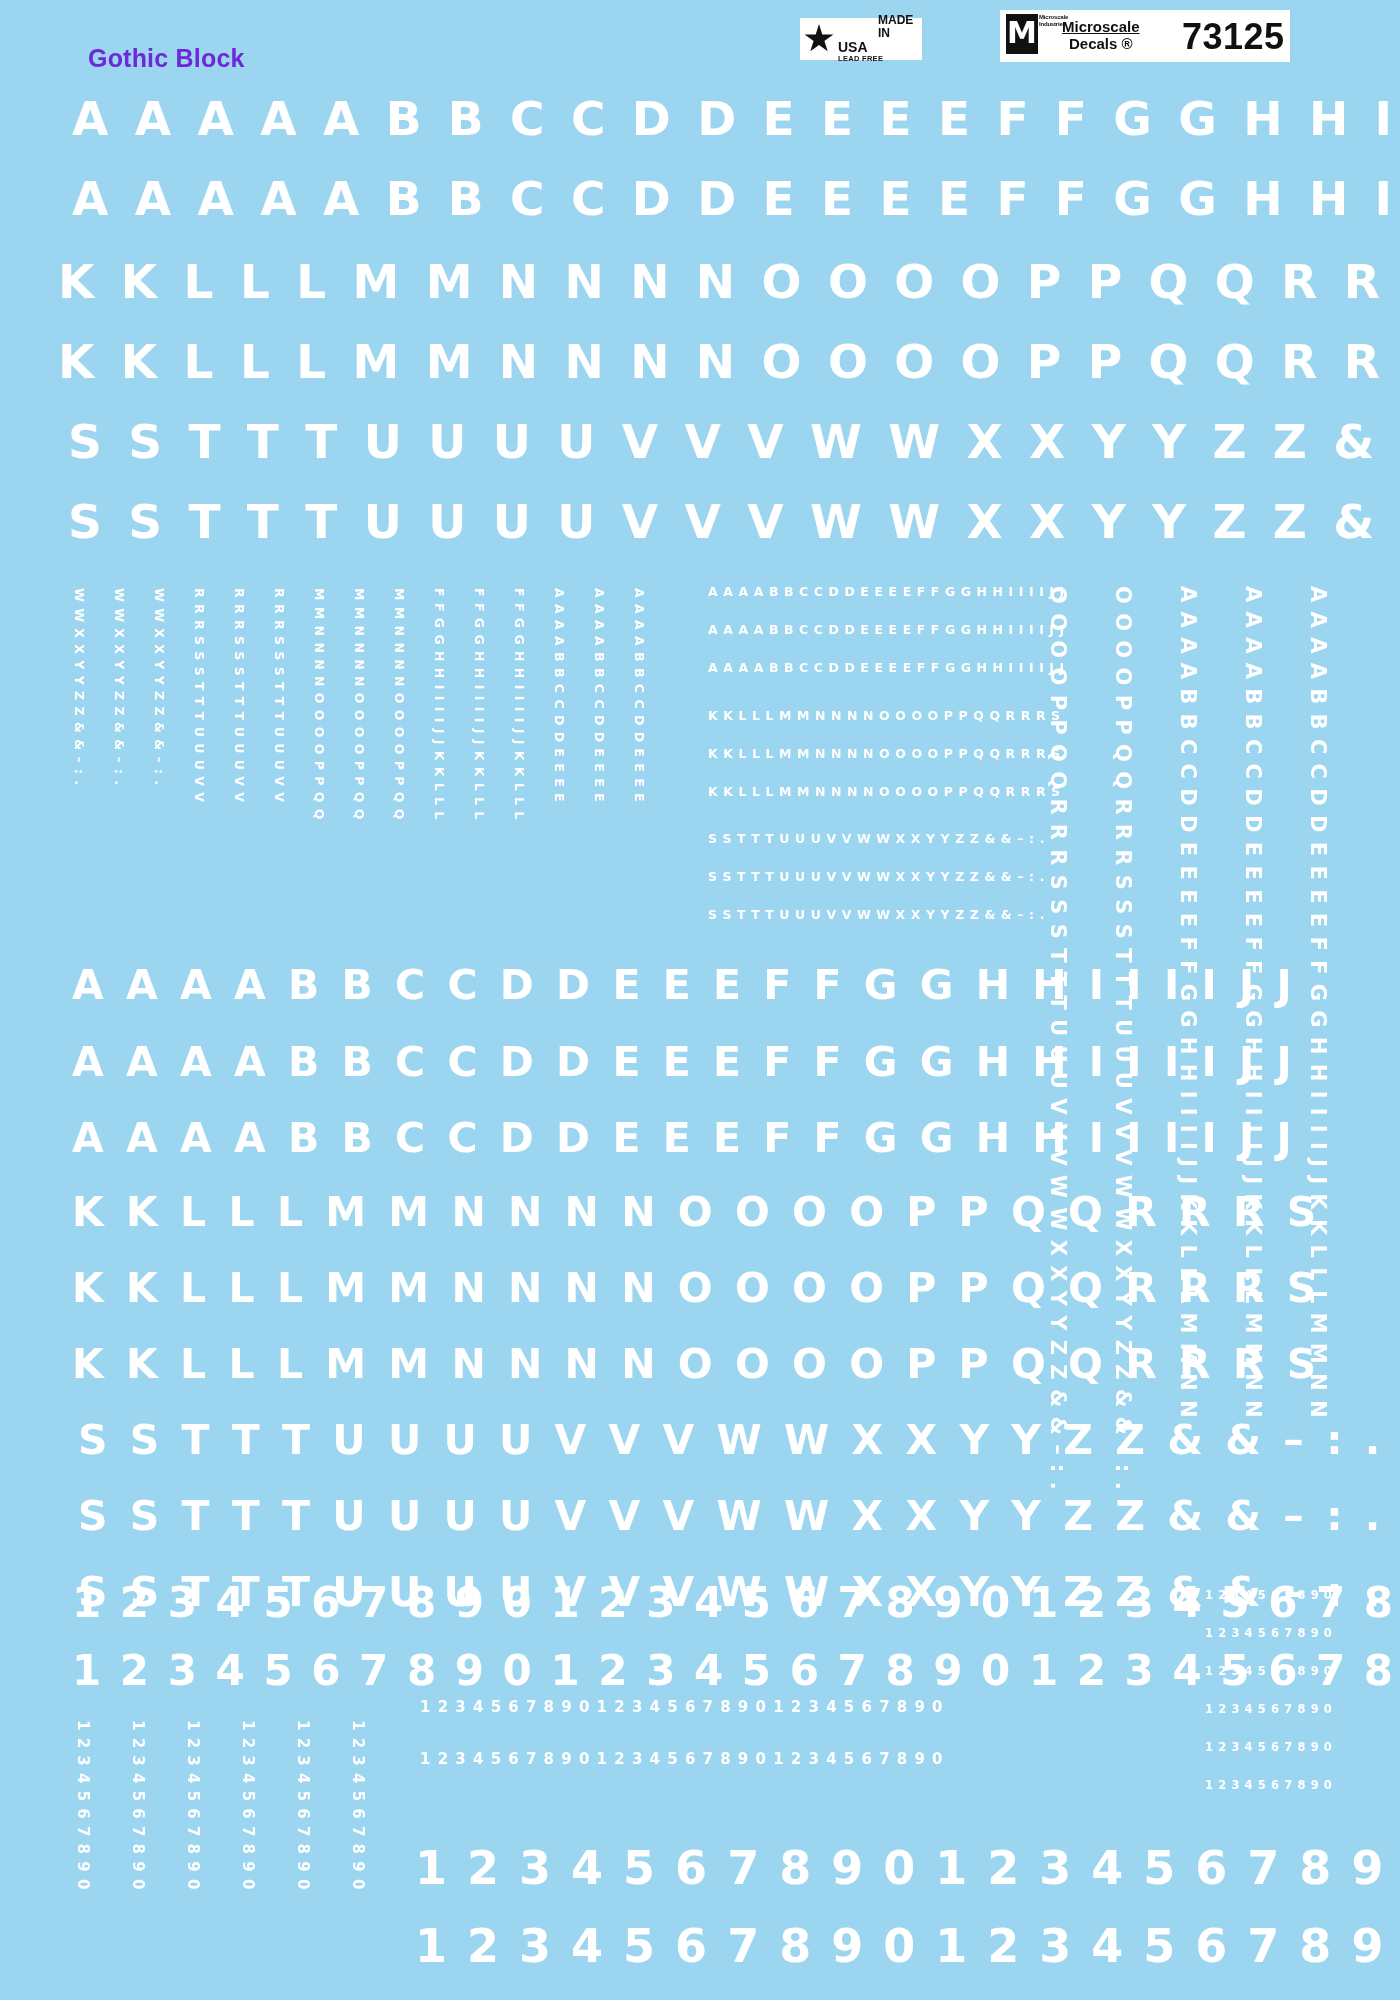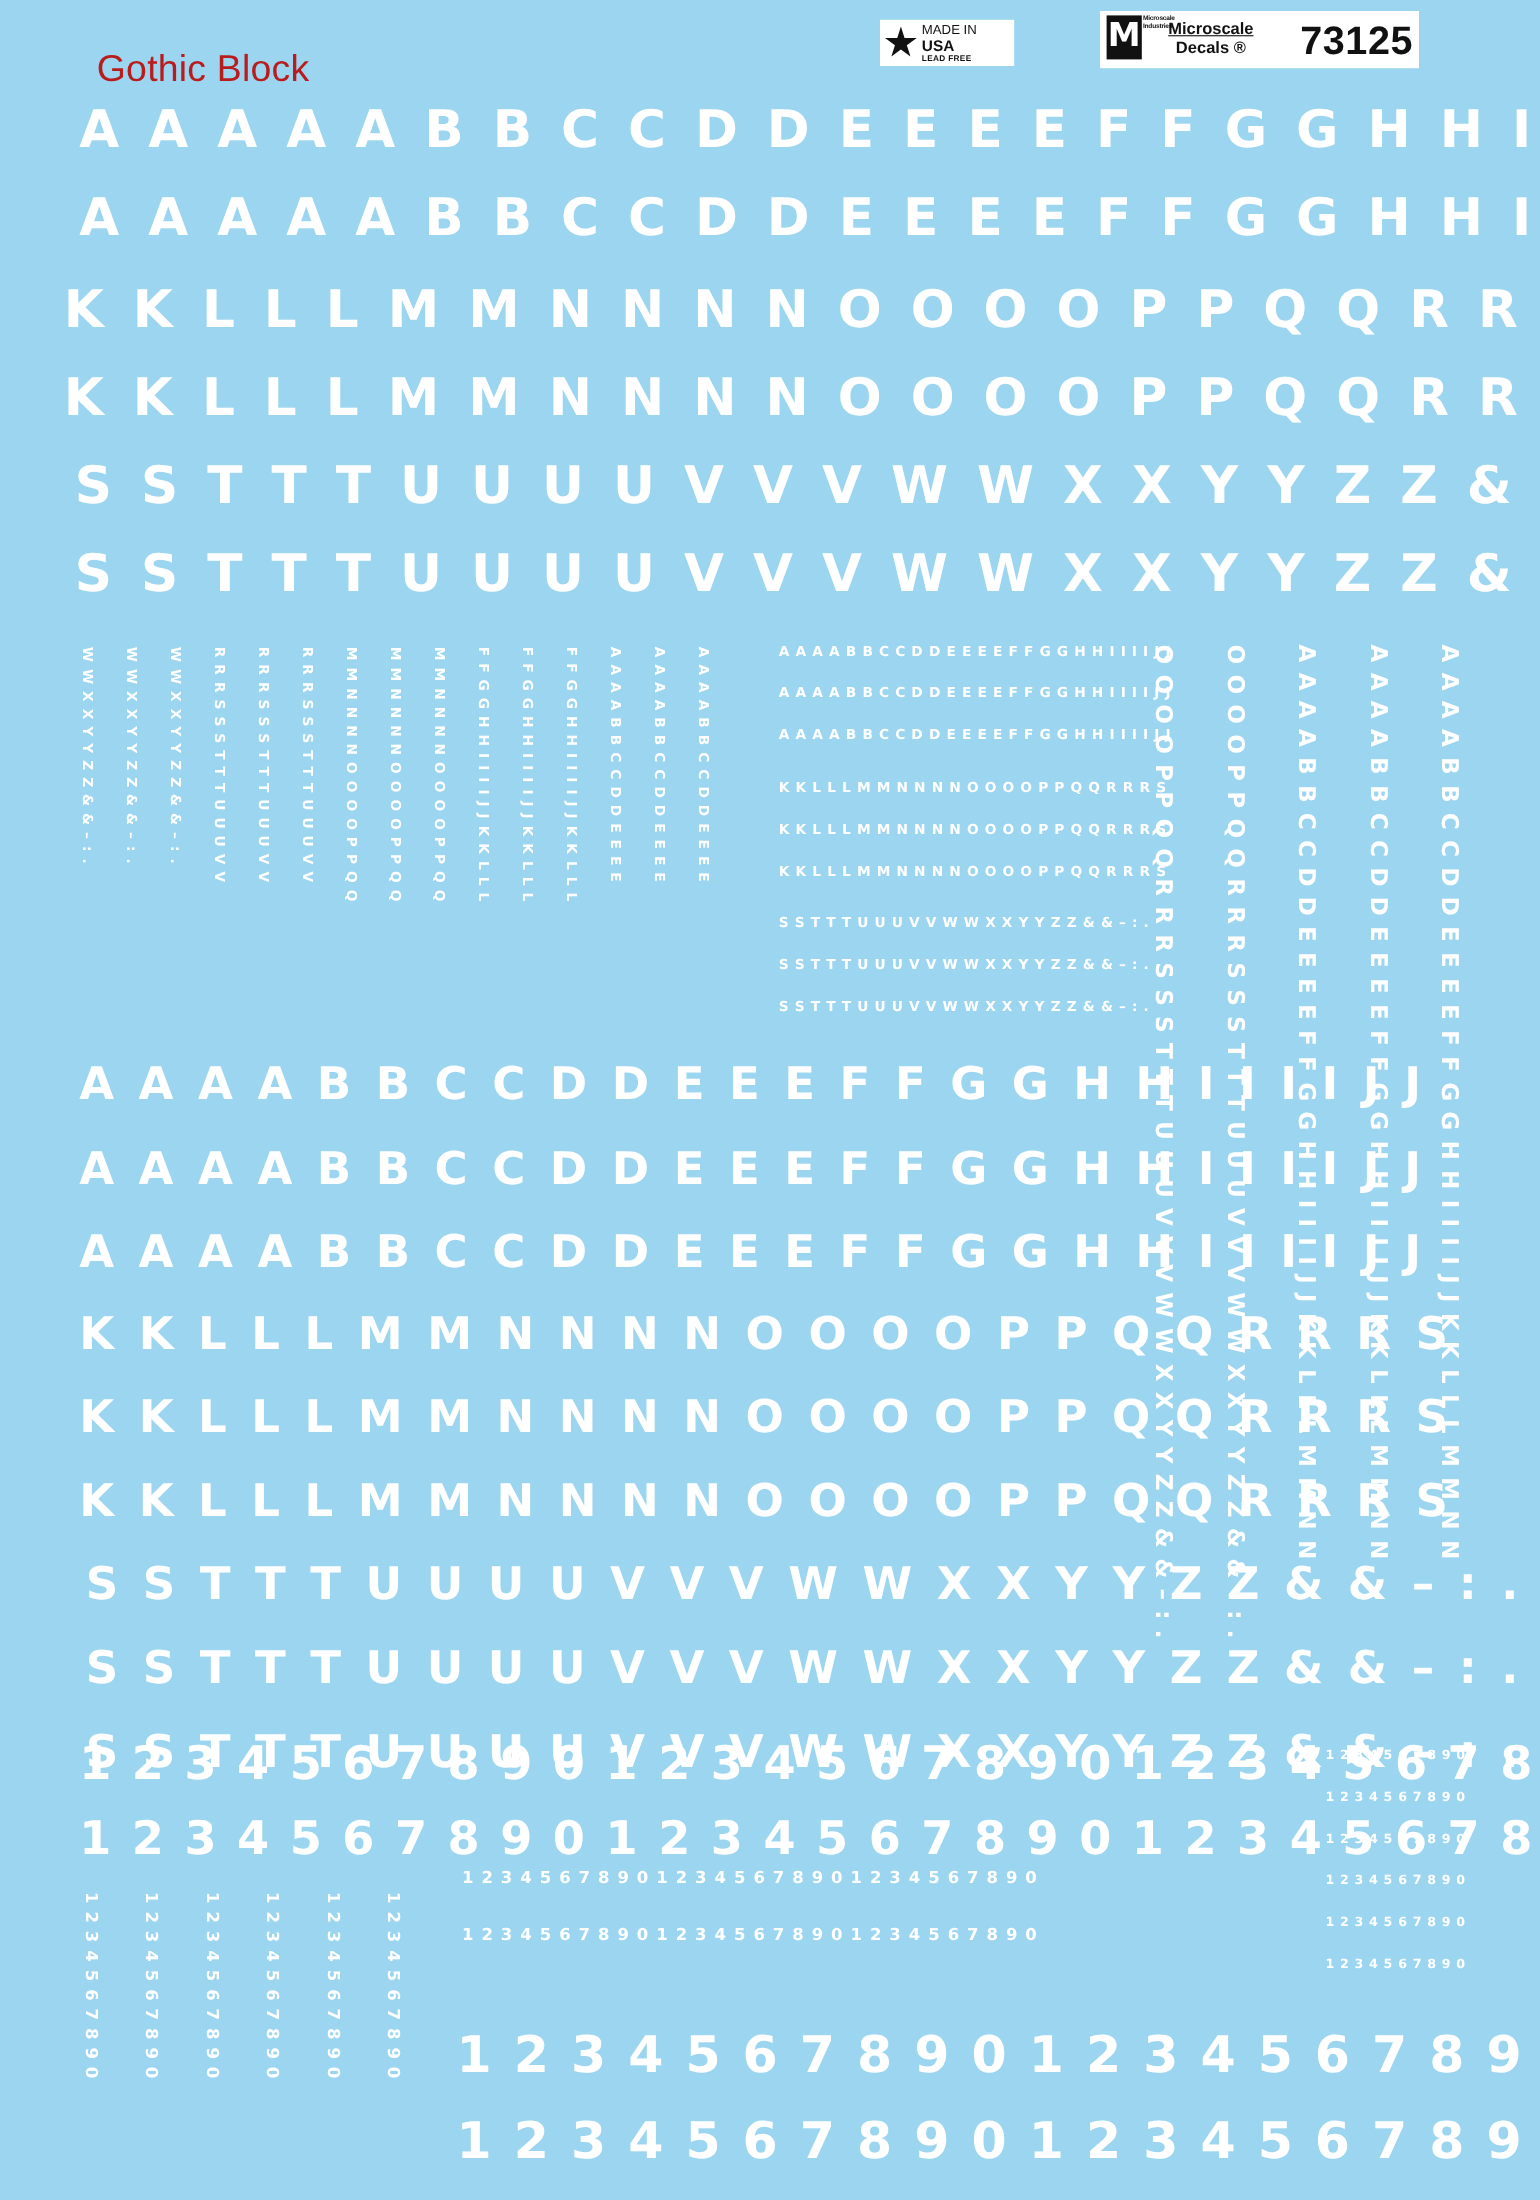--- a/index.html
+++ b/index.html
@@ -26,23 +26,23 @@
   .header {
     position: absolute;
     top: 0; left: 0;
     width: 1400px;
     height: 88px;
   }
   .title {
     position: absolute;
     left: 88px;
     top: 44px;
-    font-size: 34px;
-    font-weight: normal;
-    color: #b91c1c;
+    font-size: 25px;
+    font-weight: bold;
+    color: #6d28d9;
     letter-spacing: 0.2px;
   }
   .made-in-usa {
     position: absolute;
     left: 800px;
     top: 18px;
     width: 122px;
     height: 42px;
     background: #ffffff;
     display: flex;
@@ -53,21 +53,21 @@
     width: 30px; height: 30px;
     background: #111;
     clip-path: polygon(50% 0%, 61% 35%, 98% 35%, 68% 57%, 79% 91%, 50% 70%, 21% 91%, 32% 57%, 2% 35%, 39% 35%);
     flex: 0 0 auto;
   }
   .made-txt {
     margin-left: 4px;
     line-height: 1.08;
     color: #111;
   }
-  .made-txt .l1 { font-size: 12px; font-weight: normal; }
+  .made-txt .l1 { font-size: 12px; font-weight: bold; margin-left: 40px; }
   .made-txt .l2 { font-size: 14px; font-weight: bold; }
   .made-txt .l3 { font-size: 7.5px; font-weight: bold; letter-spacing: 0.3px;}
 
   .brandbox {
     position: absolute;
     left: 1000px;
     top: 10px;
     width: 290px;
     height: 52px;
     background: #ffffff;

